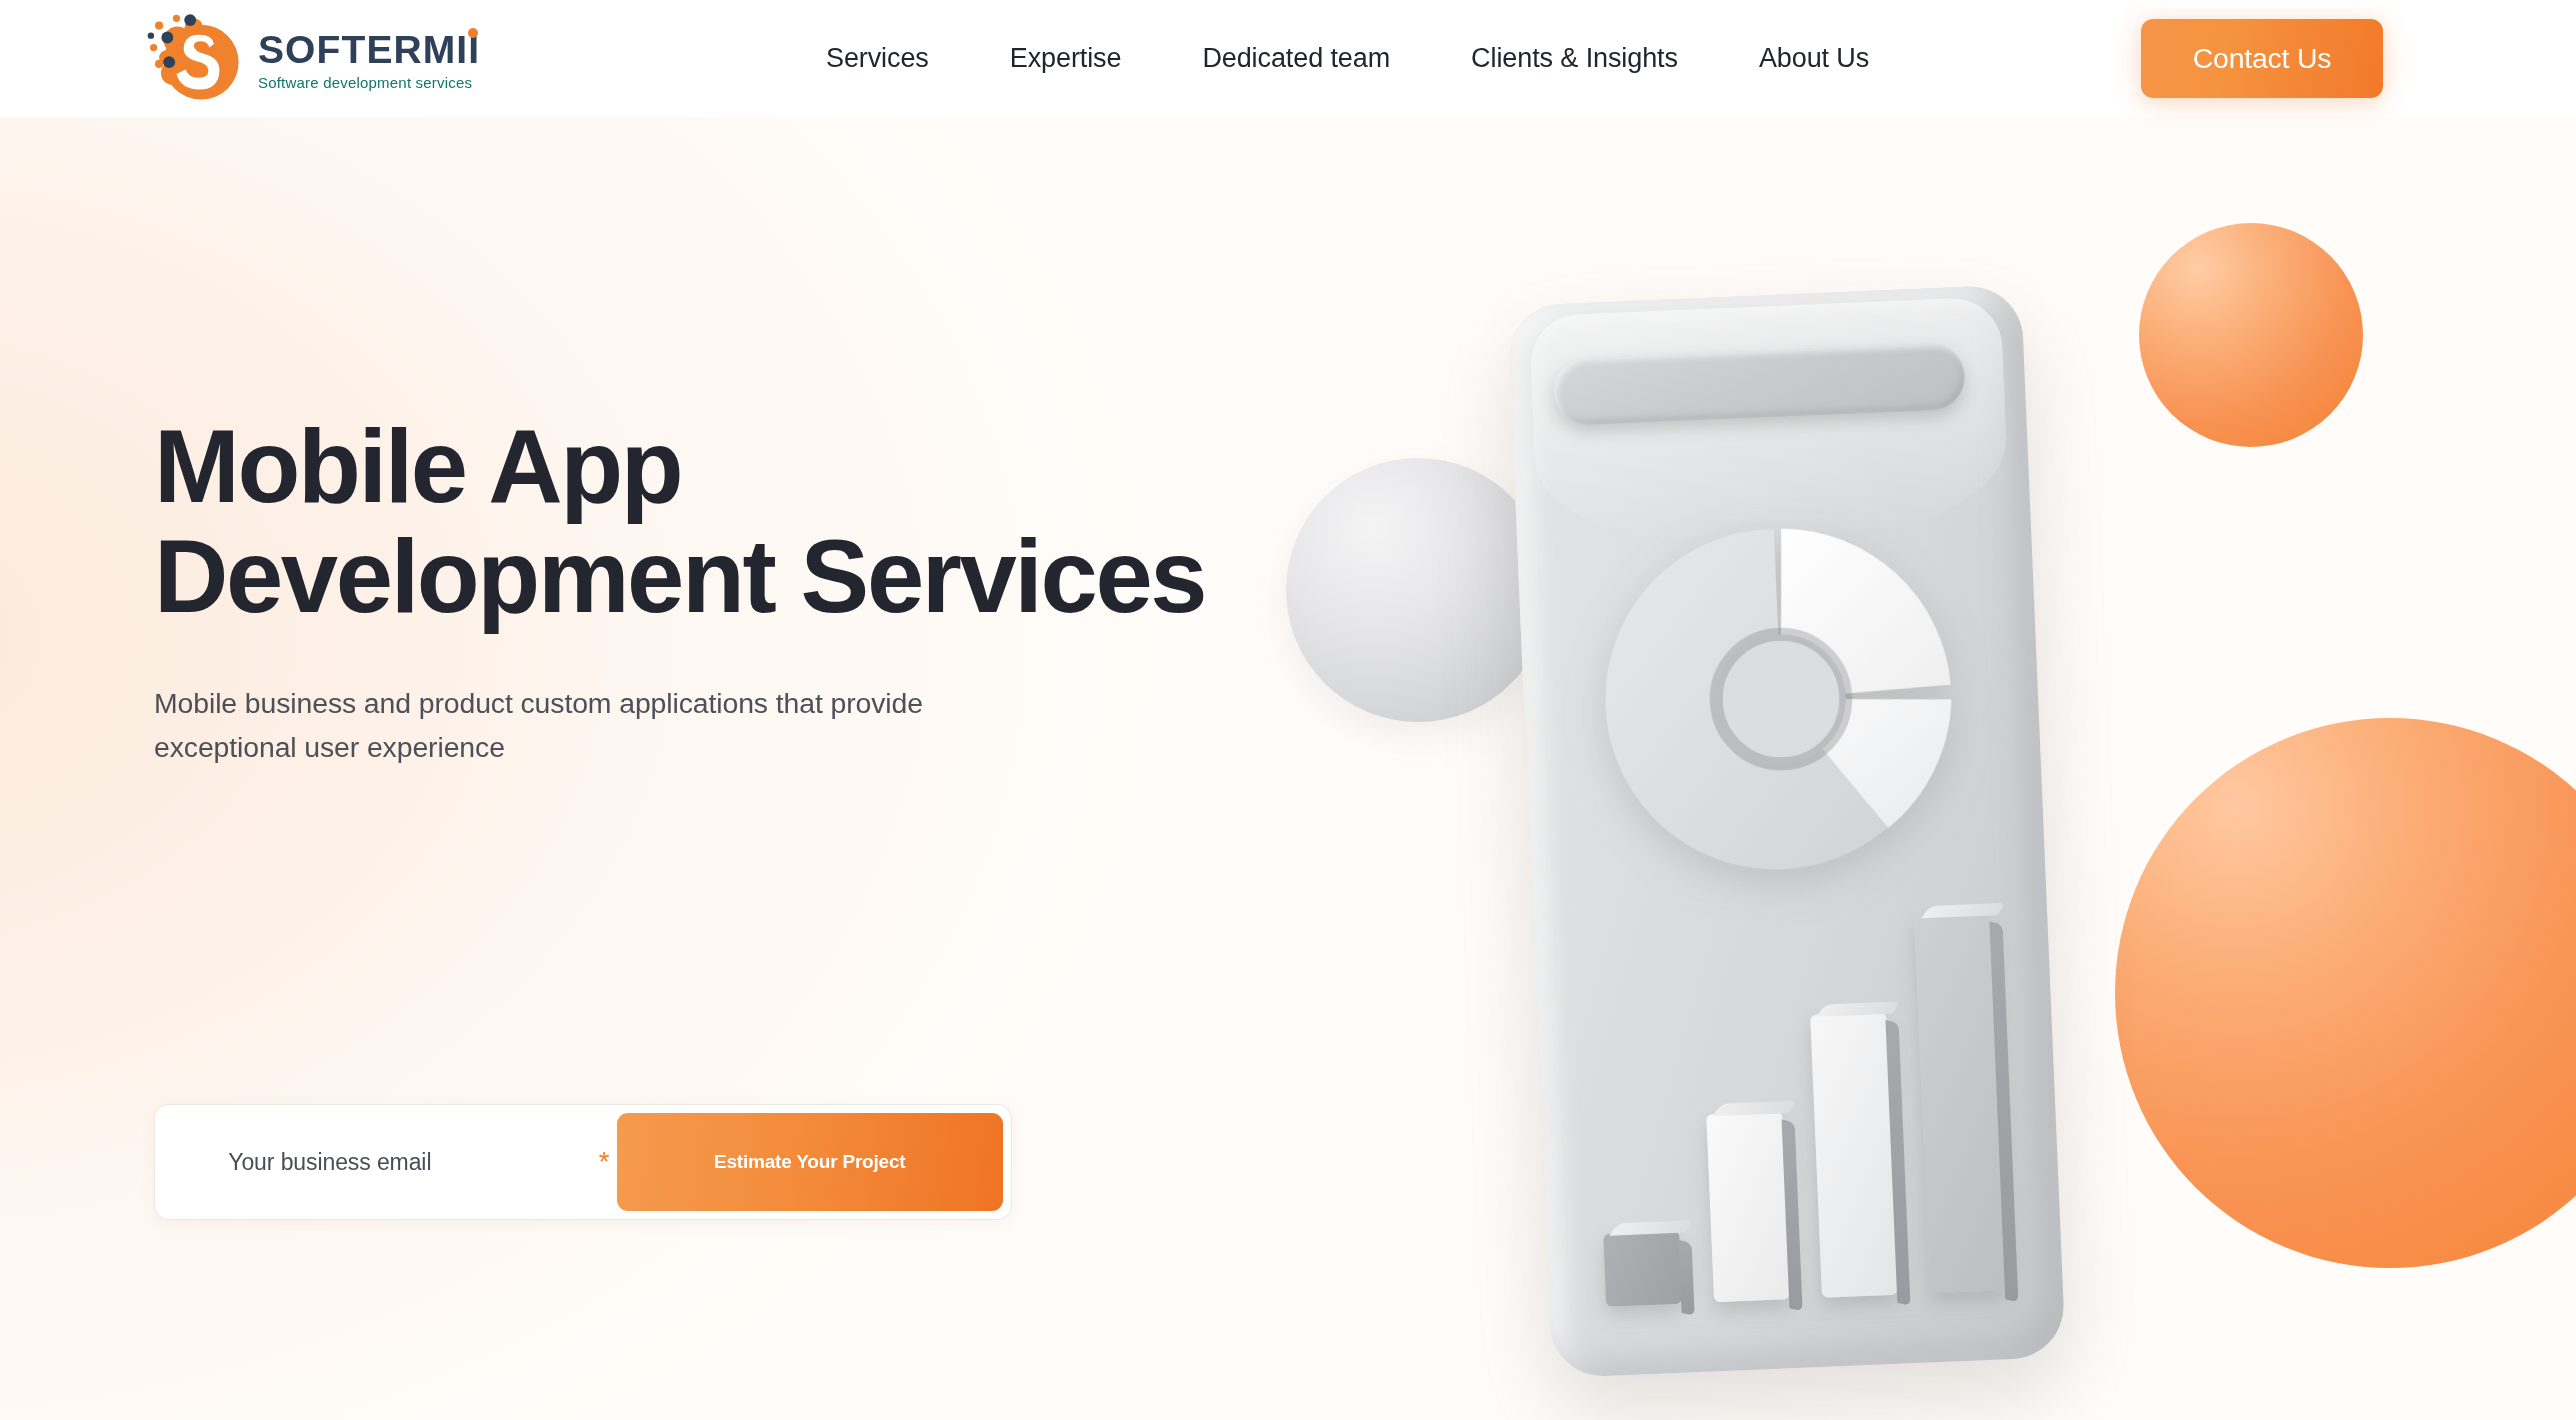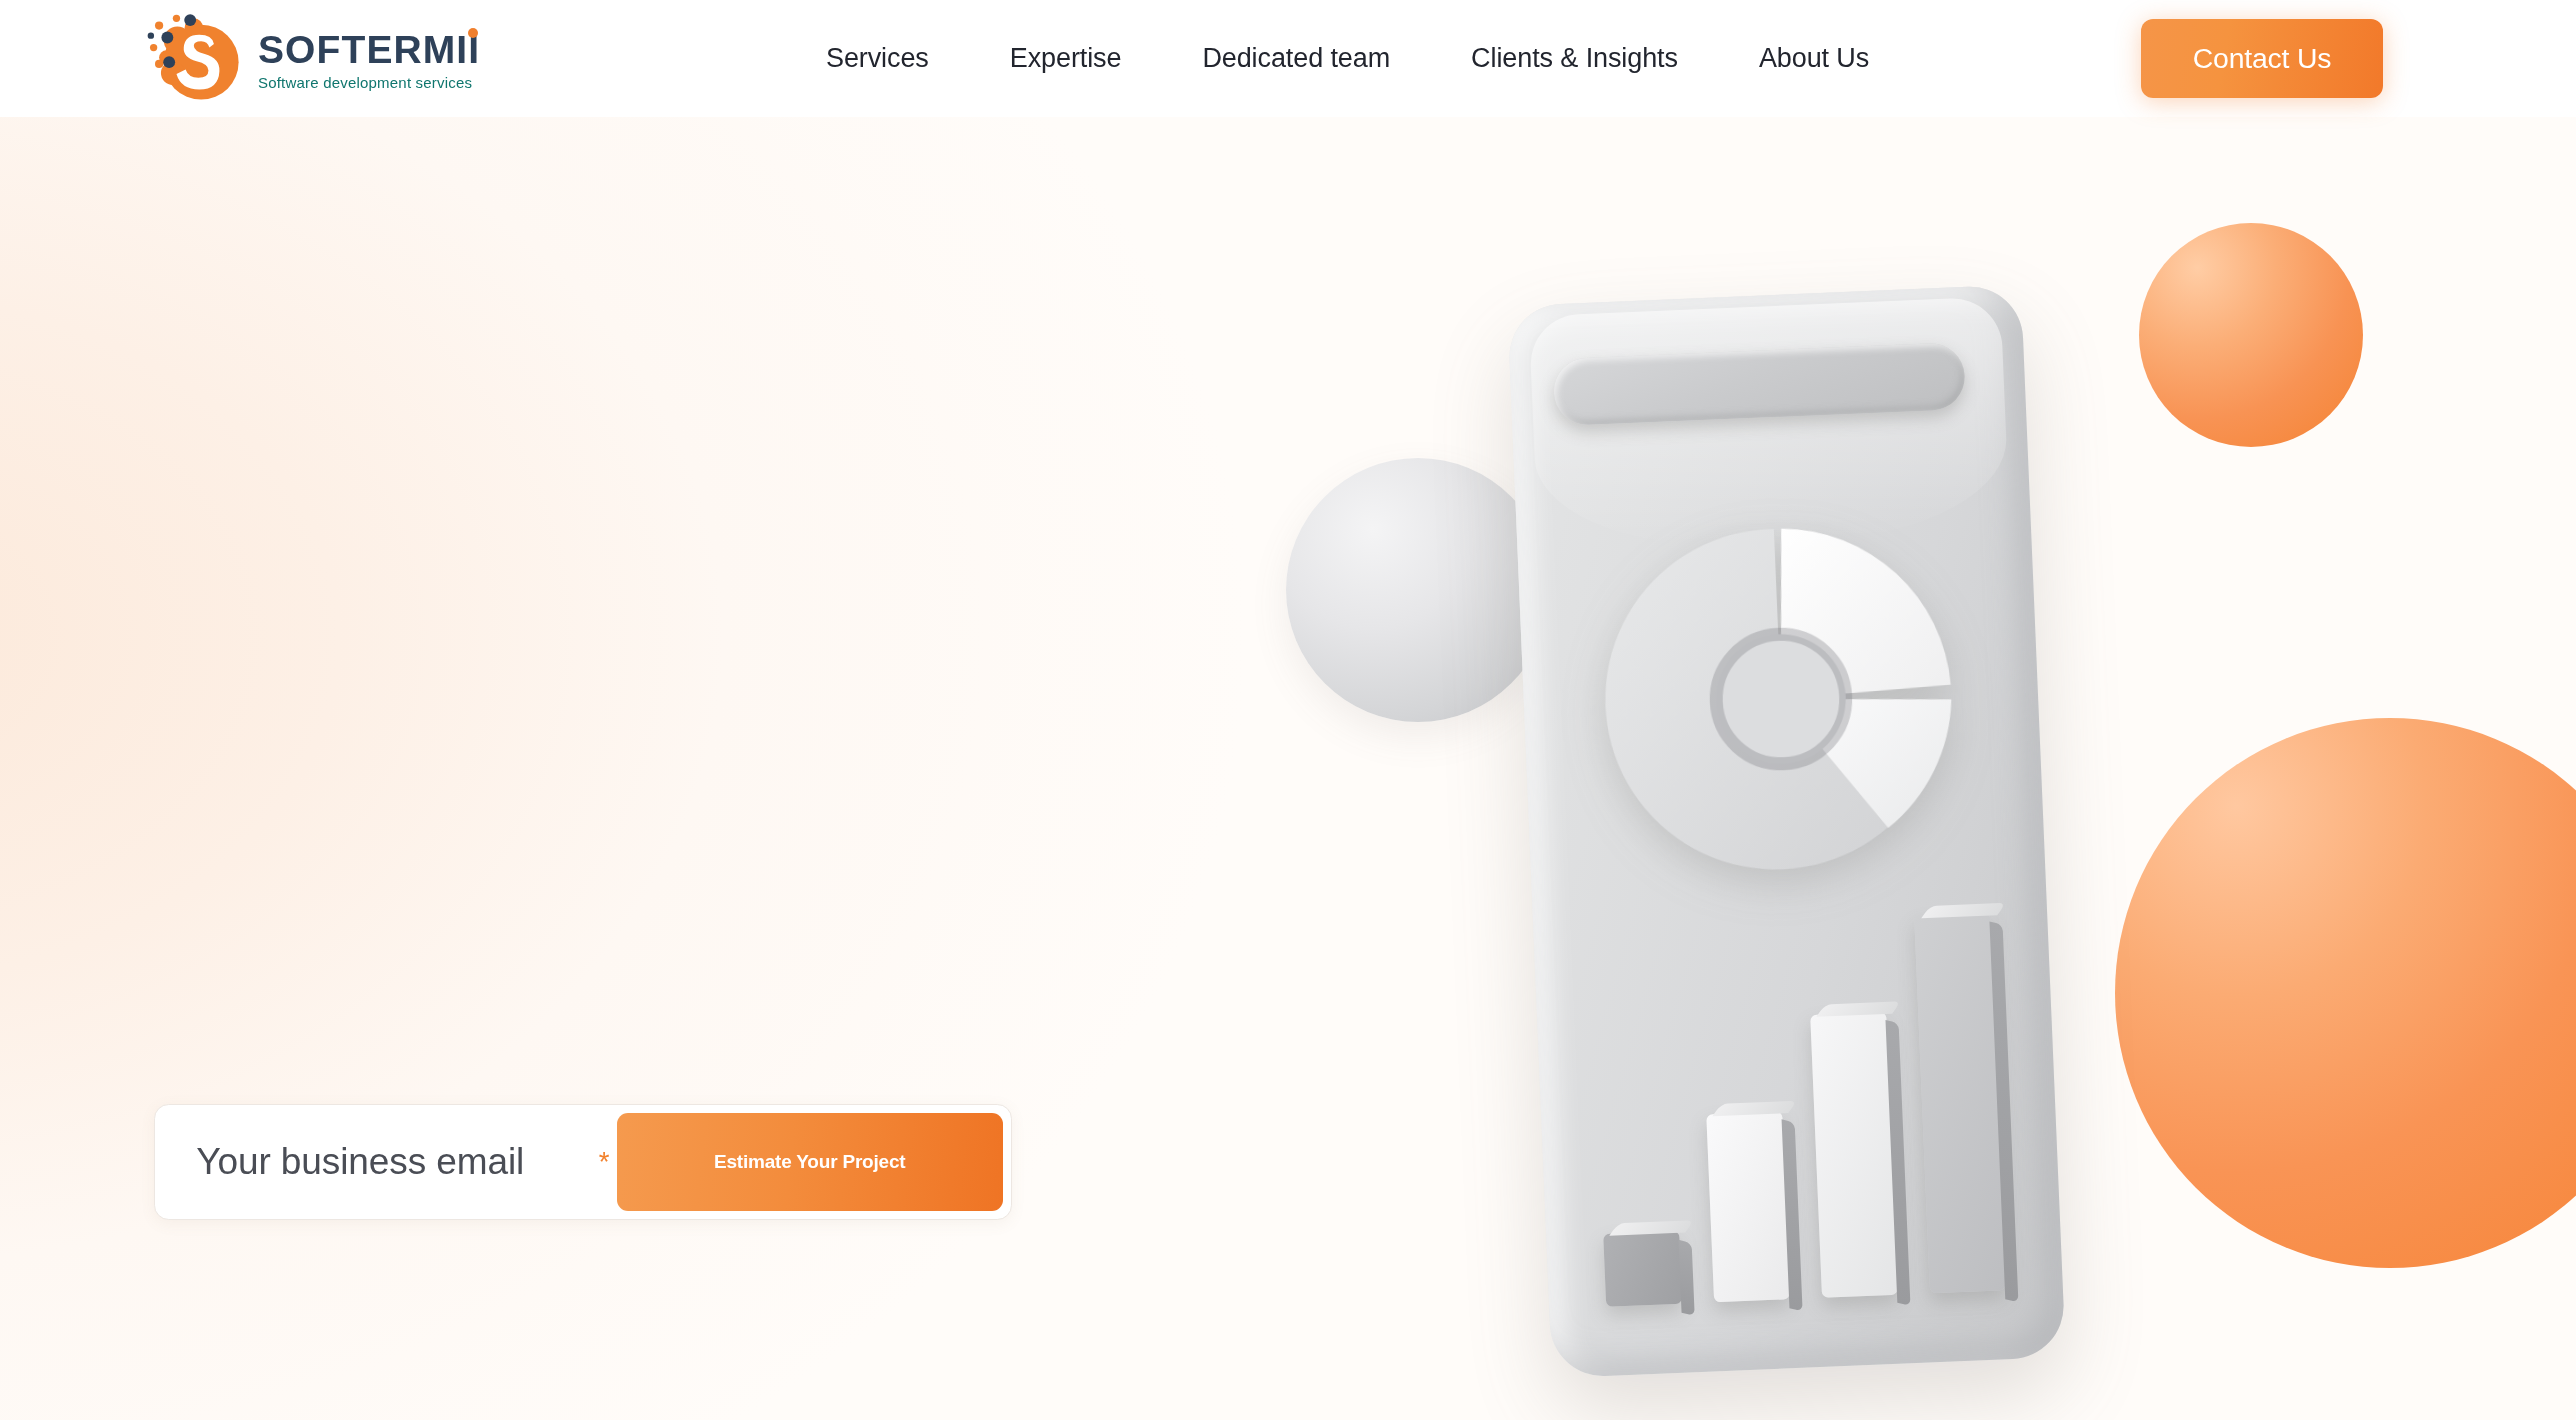--- a/index.html
+++ b/index.html
@@ -181,25 +181,26 @@
     height: 100%;
     padding-left: 33px;
     gap: 11px;
     min-width: 0;
   }
   .email-input {
     border: none;
     outline: none;
     background: transparent;
     font-family: "Liberation Sans", sans-serif;
-    font-size: 37px;
+    font-size: 23px;
     color: #c2410c;
     width: 100%;
     min-width: 0;
     letter-spacing: -0.1px;
+    margin-left: 32px;
   }
   .email-input::placeholder { color: #4A4D55; opacity: 1; }
   .req-star {
     color: #F2822E;
     font-size: 27.5px;
     line-height: 1;
     flex: 0 0 auto;
     padding-right: 7.3px;
   }
   .estimate-btn {
@@ -399,20 +400,24 @@
       <a class="nav-item" href="#">Dedicated team</a>
       <a class="nav-item" href="#">Clients &amp; Insights</a>
       <a class="nav-item" href="#">About Us</a>
     </nav>
 
     <button class="contact-btn">Contact Us</button>
   </header>
 
   <section class="hero">
 
+    <div class="hero-copy">
+      <h1 class="hero-title">Mobile App Development Services</h1>
+      <p class="hero-sub">Mobile business and product custom applications that provide exceptional user experience</p>
+    </div>
 
     <form class="email-form">
       <div class="email-field-wrap">
         <input class="email-input" type="email" placeholder="Your business email" style="">
         <span class="req-star">*</span>
       </div>
       <button class="estimate-btn" type="submit">Estimate Your Project</button>
     </form>
 
     <div class="illustration">

